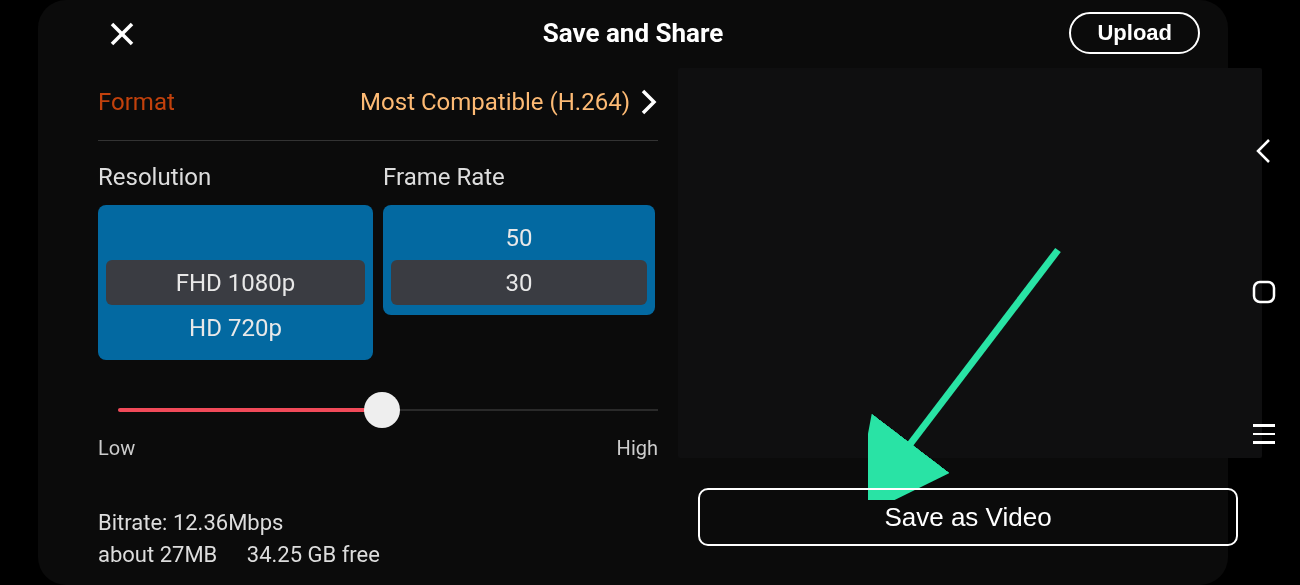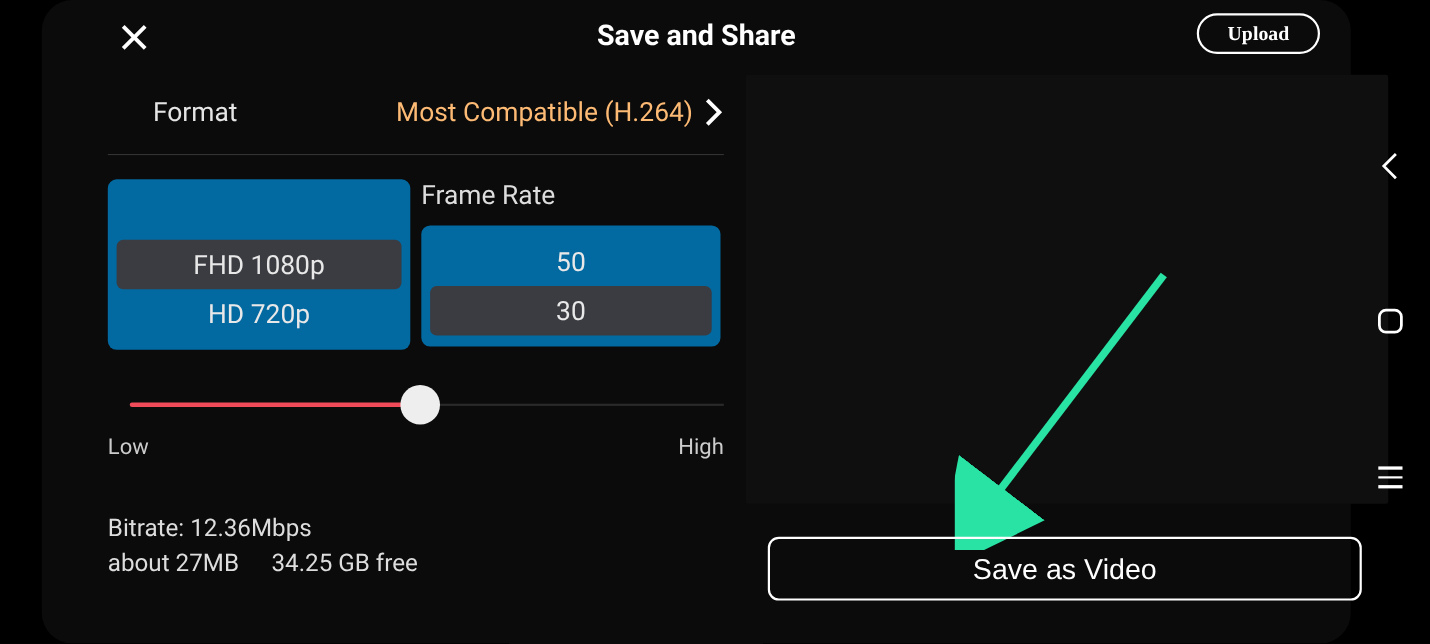--- a/index.html
+++ b/index.html
@@ -9,26 +9,26 @@
 
 .panel { position: absolute; left: 38px; top: 0; width: 1190px; height: 585px; background: #0b0b0b; border-radius: 28px; }
 
 .nav-right { position: absolute; right: 0; top: 0; width: 72px; height: 585px; display: flex; flex-direction: column; align-items: center; justify-content: space-around; padding: 80px 0; }
 
 .close-btn { position: absolute; left: 68px; top: 18px; width: 32px; height: 32px; display:flex; align-items:center; justify-content:center; cursor:pointer;}
 .close-btn svg { stroke:#fff; stroke-width:3.5; }
 
 .title { position: absolute; left: 0; right:0; top: 18px; text-align:center; font-size: 26px; font-weight: 700; }
 
-.upload-btn { position: absolute; right: 28px; top: 12px; border: 2px solid #fff; border-radius: 22px; padding: 6px 26px; font-size: 18px; font-weight: 600; background: transparent; color: #fff; cursor: pointer; font-family: Liberation Serif, serif; }
+.upload-btn { position: absolute; right: 28px; top: 12px; border: 2px solid #fff; border-radius: 22px; padding: 6px 26px; font-size: 22px; font-weight: 600; background: transparent; color: #fff; cursor: pointer; }
 
 .left-col { position:absolute; left: 60px; top: 80px; width: 560px; }
 
 .format-row { display:flex; justify-content:space-between; align-items:center; padding: 8px 0 24px 0; border-bottom: 1px solid #333; }
-.format-label { font-size: 24px; color: #e5e5e5; margin-left: 41px; }
+.format-label { font-size: 24px; color: #c2410c; }
 .format-value-wrap { display:flex; align-items:center; gap:10px; cursor:pointer;}
 .format-value { font-size: 24px; color:#fdba74; }
 
 .cols { display:flex; gap: 10px; margin-top: 22px; }
 .col-label { font-size: 24px; color:#ddd; margin-bottom: 14px; }
 .res-col { flex: 0 0 275px; }
 .fr-col { flex: 0 0 272px; }
 
 .option-box { background: #0369a1; border-radius: 8px; padding: 10px 0; display:flex; flex-direction:column; }
 .option { height: 45px; display:flex; align-items:center; justify-content:center; font-size: 24px; color:#e8e8e8; margin: 0 8px; border-radius: 6px; cursor:pointer; }
@@ -79,20 +79,21 @@
         <div class="format-value-wrap">
           <div class="format-value">Most Compatible (H.264)</div>
           <svg width="18" height="28" viewBox="0 0 18 28">
               <polyline points="3,3 14,14 3,25" fill="none" stroke="#fff" stroke-width="3.5"></polyline>
             </svg>
         </div>
       </div>
 
       <div class="cols">
         <div class="res-col">
+          <div class="col-label">Resolution</div>
           <div class="option-box">
             <div class="option blank"></div>
             <div class="option selected">FHD 1080p</div>
             <div class="option">HD 720p</div>
           </div>
         </div>
         <div class="fr-col">
           <div class="col-label">Frame Rate</div>
           <div class="option-box">
             <div class="option">50</div>

